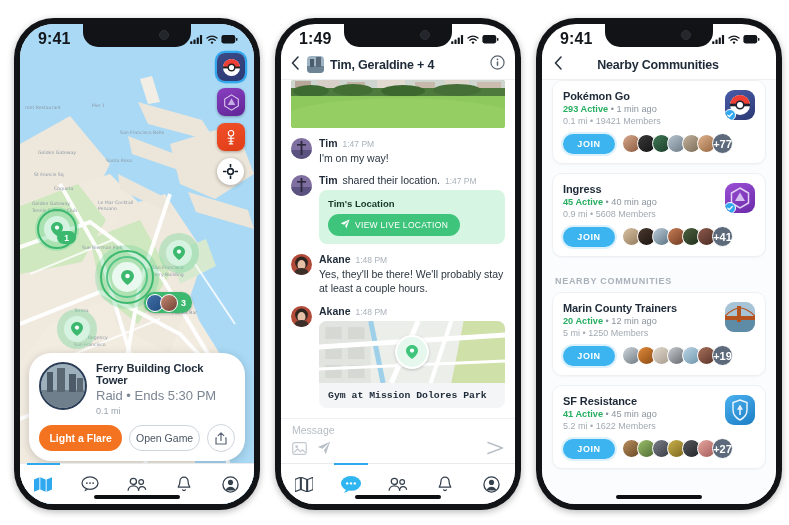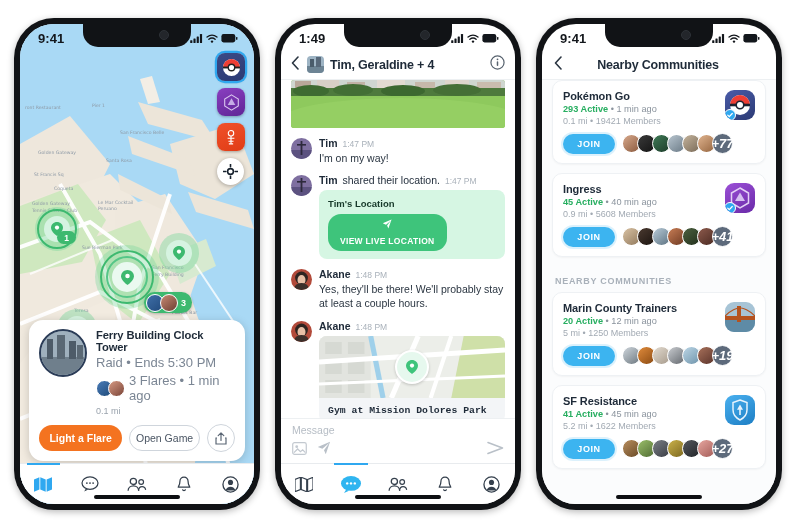--- a/index.html
+++ b/index.html
@@ -40,21 +40,21 @@
     z-index:40;
   }
   .notch .cam{
     position:absolute;right:22px;top:6px;width:8px;height:8px;border-radius:50%;
     background:#23262b;border:1px solid #2e3238;
   }
   .statusbar{
     position:absolute;top:0;left:0;right:0;height:26px;z-index:35;
     display:flex;align-items:center;justify-content:space-between;
     padding:3px 16px 0 18px;box-sizing:border-box;
-    font-size:13px;font-weight:bold;color:#13171c;letter-spacing:.1px;
+    font-size:16px;font-weight:bold;color:#13171c;letter-spacing:.1px;
   }
   .sb-right{display:flex;align-items:center;gap:3px;}
   .homebar{
     position:absolute;bottom:5px;left:50%;transform:translateX(-50%);
     width:86px;height:4px;border-radius:3px;background:#0d0f12;z-index:36;
   }
 
   
   .map{position:absolute;inset:0;background:#a9d9f5;}
   .map svg{position:absolute;inset:0;}
@@ -73,21 +73,21 @@
   .pin .dot{position:relative;width:26px;height:26px;border-radius:50%;background:#d6f3e1;display:flex;align-items:center;justify-content:center;}
   .pin .dot.big{width:30px;height:30px;background:#eaf9f0;}
   .badge-n{position:absolute;right:-6px;bottom:-2px;background:#3db96f;color:#fff;font-size:8.5px;font-weight:bold;
            border-radius:9px;min-width:13px;height:13px;display:flex;align-items:center;justify-content:center;padding:0 3px;}
   .cluster{position:absolute;z-index:14;display:flex;align-items:center;background:#3db96f;border-radius:12px;padding:1.5px 6px 1.5px 2px;gap:1px;box-shadow:0 1px 3px rgba(0,0,0,.25);}
   .cluster .av{width:16px;height:16px;border-radius:50%;border:1.4px solid #fff;}
   .cluster .cnt{color:#fff;font-size:9px;font-weight:bold;margin-left:2px;}
 
   .card{
     position:absolute;left:9px;right:9px;bottom:43px;z-index:20;
-    background:#fff;border-radius:14px;box-shadow:0 2px 10px rgba(0,0,0,.18);
+    background:#fff;border-radius:22px;box-shadow:0 2px 10px rgba(0,0,0,.18);
     padding:9px 10px 9px 10px;box-sizing:border-box;
   }
   .card-top{display:flex;gap:9px;}
   .card-thumb{width:44px;height:44px;border-radius:50%;flex:none;border:2px solid #2b3c57;overflow:hidden;position:relative;background:#7d8e9e;}
   .card-info{flex:1;min-width:0;}
   .card-title{font-size:11.2px;font-weight:bold;color:#1e2a38;letter-spacing:-.1px;}
   .card-sub{font-size:13px;color:#7b8694;margin-top:2px;}
   .card-flares{display:flex;align-items:center;gap:4px;margin-top:3px;}
   .flare-avs{display:flex;}
   .flare-avs .fa{width:15px;height:15px;border-radius:50%;border:1.4px solid #fff;margin-left:-5px;}
@@ -121,22 +121,22 @@
   .msg{display:flex;gap:7px;padding:0 10px;margin-bottom:9px;}
   .msg-av{width:21px;height:21px;border-radius:50%;flex:none;overflow:hidden;margin-top:1px;}
   .msg-body{flex:1;min-width:0;}
   .msg-head{display:flex;align-items:baseline;gap:5px;}
   .msg-name{font-size:10.5px;font-weight:bold;color:#1e2a38;}
   .msg-name-reg{font-size:10.5px;color:#1e2a38;font-weight:normal;}
   .msg-time{font-size:8.5px;color:#a9b1ba;}
   .msg-text{font-size:10.5px;color:#2b3642;line-height:1.35;margin-top:2px;}
   .loc-card{background:#d6f6e3;border-radius:8px;padding:8px 9px;margin-top:4px;}
   .loc-title{font-size:9.5px;font-weight:bold;color:#17392a;}
-  .loc-btn{margin-top:5px;background:#3ec47b;color:#fff;border-radius:13px;font-size:8.5px;font-weight:bold;
-           letter-spacing:.3px;display:inline-flex;align-items:center;gap:5px;padding:5px 12px;cursor:pointer;flex-direction:column;}
+  .loc-btn{margin-top:5px;background:#3ec47b;color:#fff;border-radius:13px;font-size:8.5px;font-weight:normal;
+           letter-spacing:.3px;display:inline-flex;align-items:center;gap:5px;padding:5px 12px;cursor:pointer;}
   .map-card{background:#f3f5f7;border-radius:8px;overflow:hidden;margin-top:4px;}
   .map-card .mini{height:62px;position:relative;background:#e9ece8;}
   .map-card .cap{font-size:9.8px;font-weight:bold;color:#1e2a38;padding:7px 9px;font-family:Liberation Mono, monospace;}
   .composer{position:absolute;bottom:40px;left:0;right:0;height:46px;background:#fff;border-top:1px solid #edf0f2;
             padding:5px 11px 0 11px;box-sizing:border-box;z-index:24;}
   .composer .ph{font-size:10.5px;color:#b6bdc5;}
   .composer .row{display:flex;align-items:center;gap:10px;margin-top:5px;}
   .composer .row .spacer{flex:1;}
 
   
@@ -151,22 +151,22 @@
   .com-active{font-size:9.2px;margin-top:2px;}
   .com-active b{color:#27ae60;font-weight:bold;}
   .com-active span{color:#8a939d;}
   .com-meta{font-size:9px;color:#a2aab3;margin-top:2px;}
   .com-row{display:flex;align-items:center;gap:7px;margin-top:7px;}
   .btn-join{background:#3cb4f0;color:#fff;font-size:9px;font-weight:bold;letter-spacing:.6px;border-radius:13px;
             padding:5px 0;width:52px;text-align:center;cursor:pointer;box-shadow:0 0 0 2px rgba(60,180,240,.18);}
   .av-stack{display:flex;align-items:center;}
   .av-stack .av{width:17px;height:17px;border-radius:50%;border:1.5px solid #fff;margin-left:-4px;overflow:hidden;}
   .av-stack .av:first-child{margin-left:0;}
-  .av-more{width:19px;height:19px;border-radius:50%;background:#5d6a7b;color:#fff;font-size:13px;font-weight:bold;
-           display:flex;align-items:center;justify-content:center;margin-left:-4px;border:1.5px solid #fff;font-style:italic;}
+  .av-more{width:19px;height:19px;border-radius:50%;background:#5d6a7b;color:#fff;font-size:11px;font-weight:bold;
+           display:flex;align-items:center;justify-content:center;margin-left:-4px;border:1.5px solid #fff;}
   .com-icon{position:absolute;right:10px;top:9px;width:30px;height:30px;border-radius:9px;overflow:hidden;}
   .com-icon .vbadge{position:absolute;left:-1px;bottom:-1px;width:10px;height:10px;border-radius:50%;
                     background:#2fa8f0;border:1.4px solid #fff;display:flex;align-items:center;justify-content:center;}
 </style>
 </head>
 <body>
 
 <div class="stage">
 
   <div class="phone p1">
@@ -315,27 +315,20 @@
                 <rect x="0" y="26" width="44" height="18" fill="#6f7f8c"></rect>
                 <rect x="6" y="8" width="6" height="20" fill="#4d5b68"></rect>
                 <rect x="16" y="4" width="8" height="24" fill="#5a6874"></rect>
                 <rect x="28" y="10" width="7" height="18" fill="#4d5b68"></rect>
                 <rect x="36" y="14" width="6" height="14" fill="#5a6874"></rect>
               </svg>
           </div>
           <div class="card-info">
             <div class="card-title">Ferry Building Clock Tower</div>
             <div class="card-sub">Raid • Ends 5:30 PM</div>
-            <div class="card-flares">
-              <div class="flare-avs">
-                <div class="fa" style="background:linear-gradient(140deg,#4a7cb8,#1e4a79);"></div>
-                <div class="fa" style="background:linear-gradient(140deg,#d79a83,#7a4438);"></div>
-              </div>
-              <div class="card-sub" style="margin-top:0;">3 Flares • 1 min ago</div>
-            </div>
             <div class="card-dist">0.1 mi</div>
           </div>
         </div>
         <div class="card-actions">
           <div class="btn-flare">Light a Flare</div>
           <div class="btn-open">Open Game</div>
           <div class="btn-share">
             <svg width="12" height="13" viewBox="0 0 12 13">
                 <path d="M6 0.8L3.2 3.6M6 .8l2.8 2.8M6 1v7.4" stroke="#5a6674" stroke-width="1.2" fill="none" stroke-linecap="round"></path>
                 <path d="M2 6H1v6h10V6h-1" stroke="#5a6674" stroke-width="1.2" fill="none"></path>

